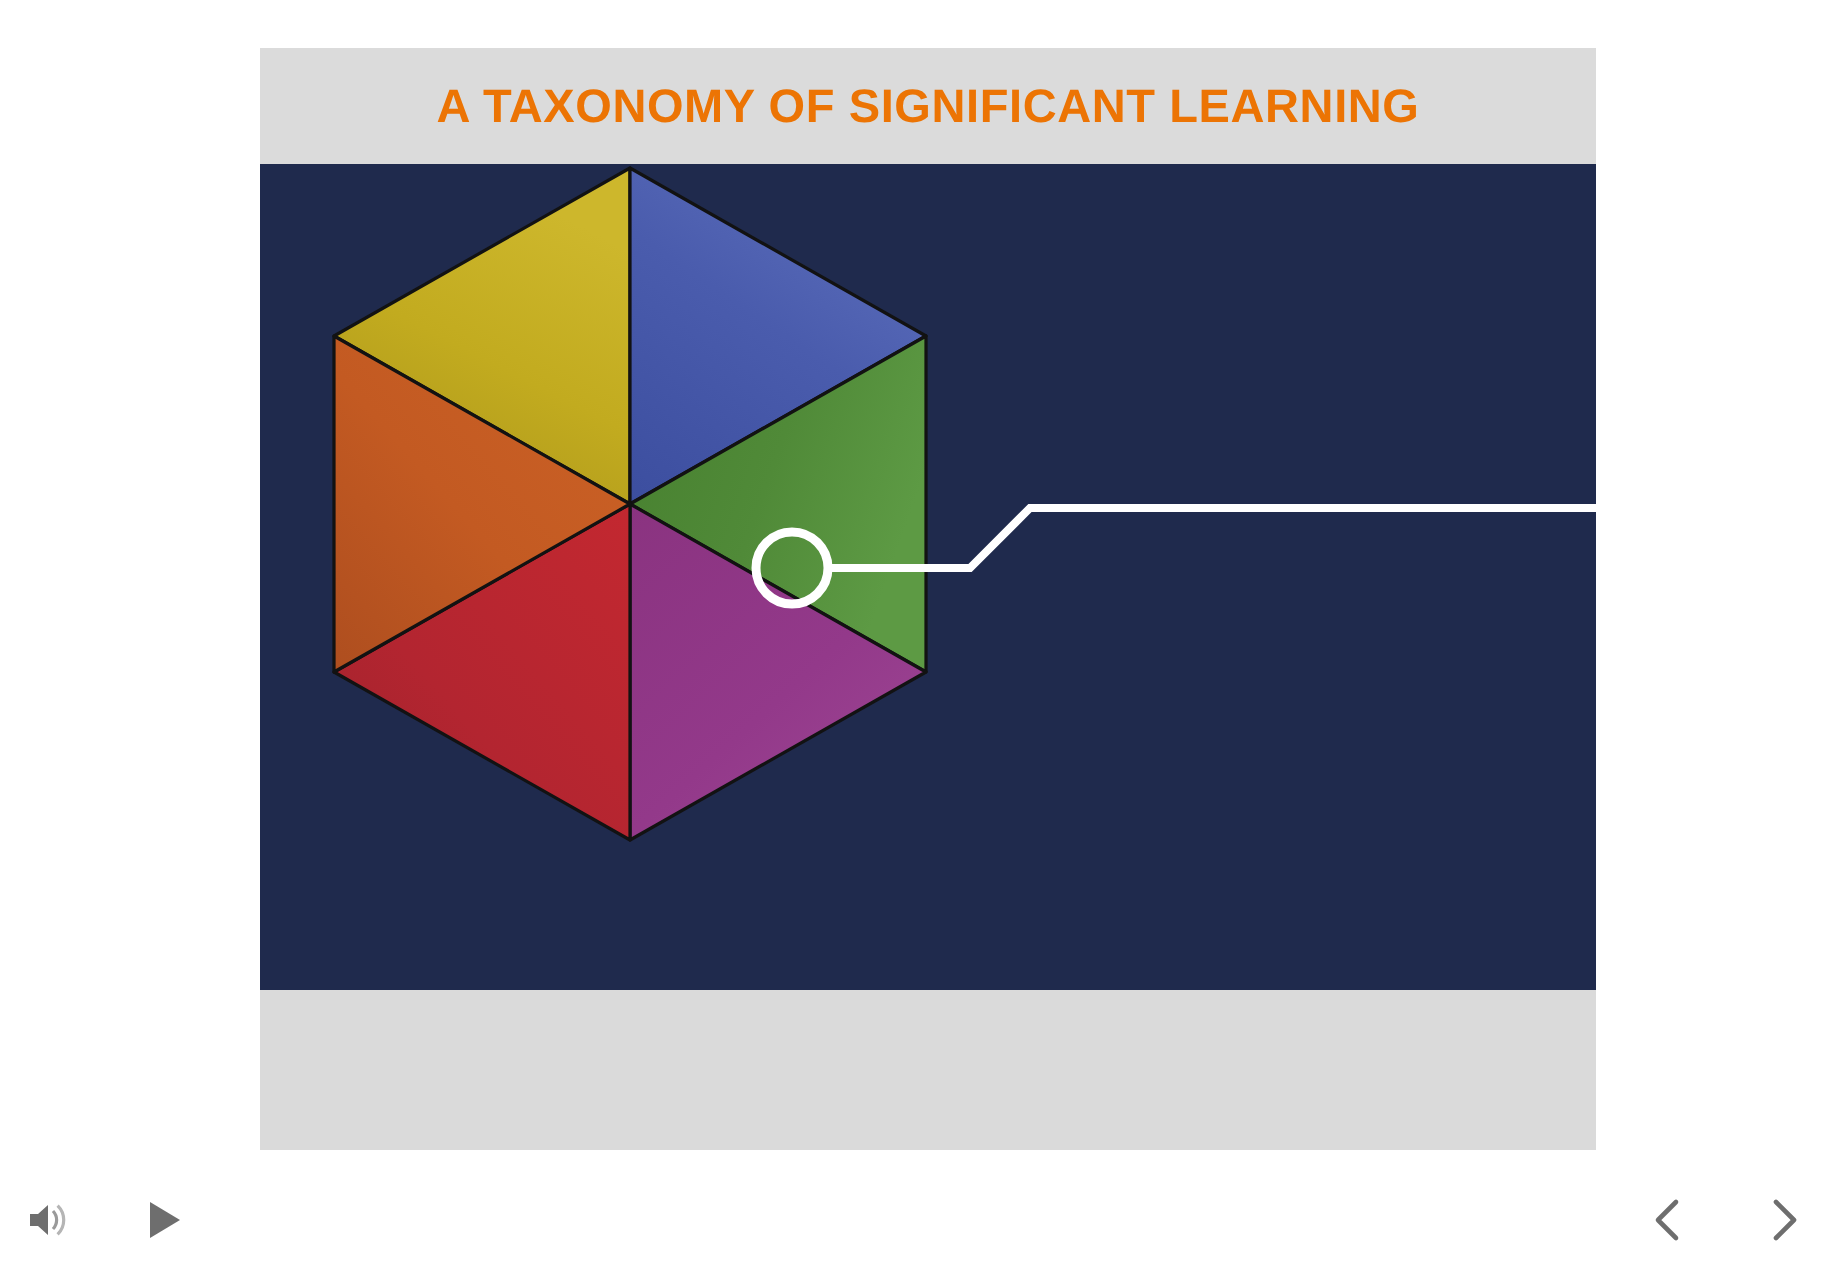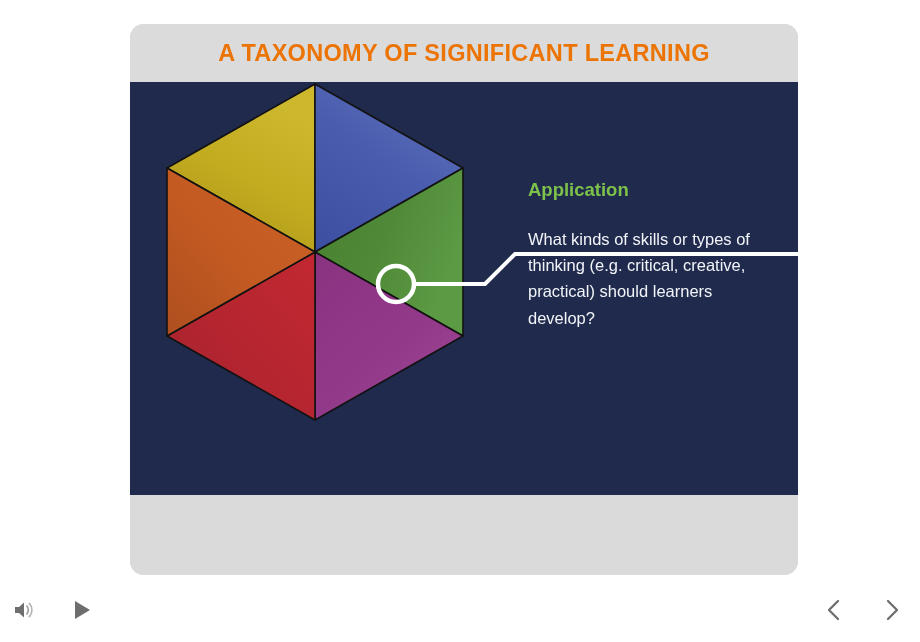--- a/index.html
+++ b/index.html
@@ -17,21 +17,20 @@
 
   
   #slide {
     position: absolute;
     left: 130px;
     top: 24px;
     width: 668px;
     height: 551px;
     background: #dadada;
     overflow: hidden;
-    border-radius: 14px;
   }
 
   #slide-title-bar {
     position: absolute;
     left: 0;
     top: 0;
     width: 668px;
     height: 58px;
     background: #dbdbdb;
     display: flex;
@@ -182,24 +181,20 @@
           <polygon points="155,2 155,170 7,86" fill="url(#gYellow)"></polygon>
           <polygon points="155,2 303,86 155,170" fill="url(#gBlue)"></polygon>
           <polygon points="303,86 303,254 155,170" fill="url(#gGreen)"></polygon>
           <polygon points="303,254 155,338 155,170" fill="url(#gPurple)"></polygon>
           <polygon points="155,338 7,254 155,170" fill="url(#gRed)"></polygon>
           <polygon points="7,254 7,86 155,170" fill="url(#gOrange)"></polygon>
         </g>
       </svg>
     </div>
 
-    <div id="callout">
-      <div id="callout-heading">Application</div>
-      <div id="callout-text">What kinds of skills or types of thinking (e.g. critical, creative, practical) should learners develop?</div>
-    </div>
 
     <svg id="connector">
       <g stroke="#ffffff" stroke-width="4" fill="none">
 
         <path d="M 285 202 L 355 202 L 385 172 L 668 172"></path>
       </g>
       <circle cx="266" cy="202" r="18" fill="none" stroke="#ffffff" stroke-width="4.5"></circle>
     </svg>
 
   </div>

